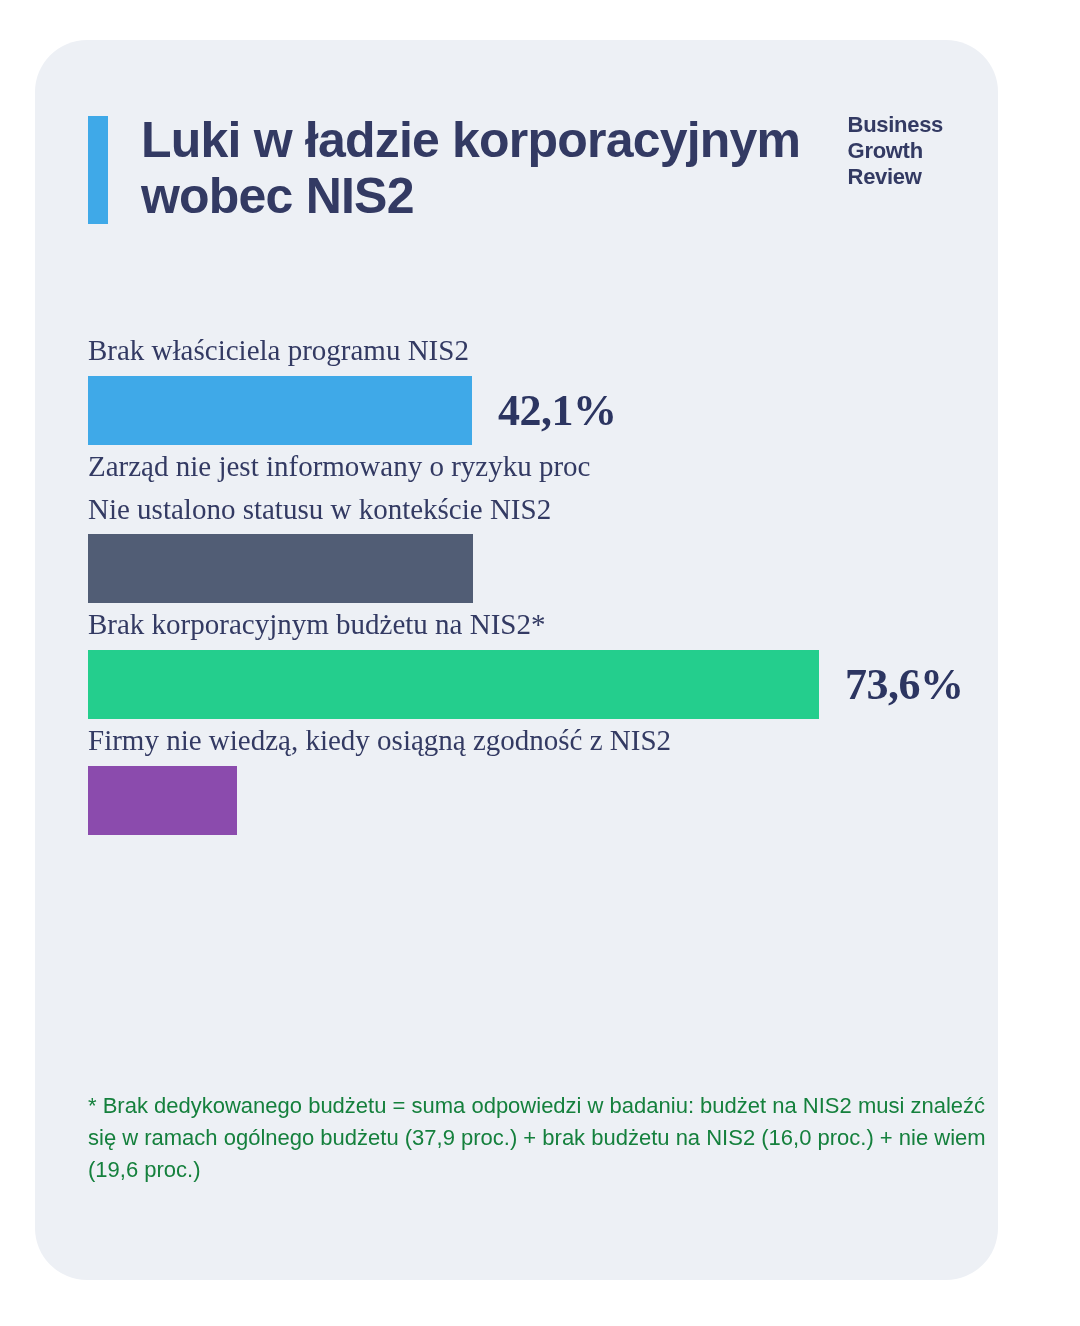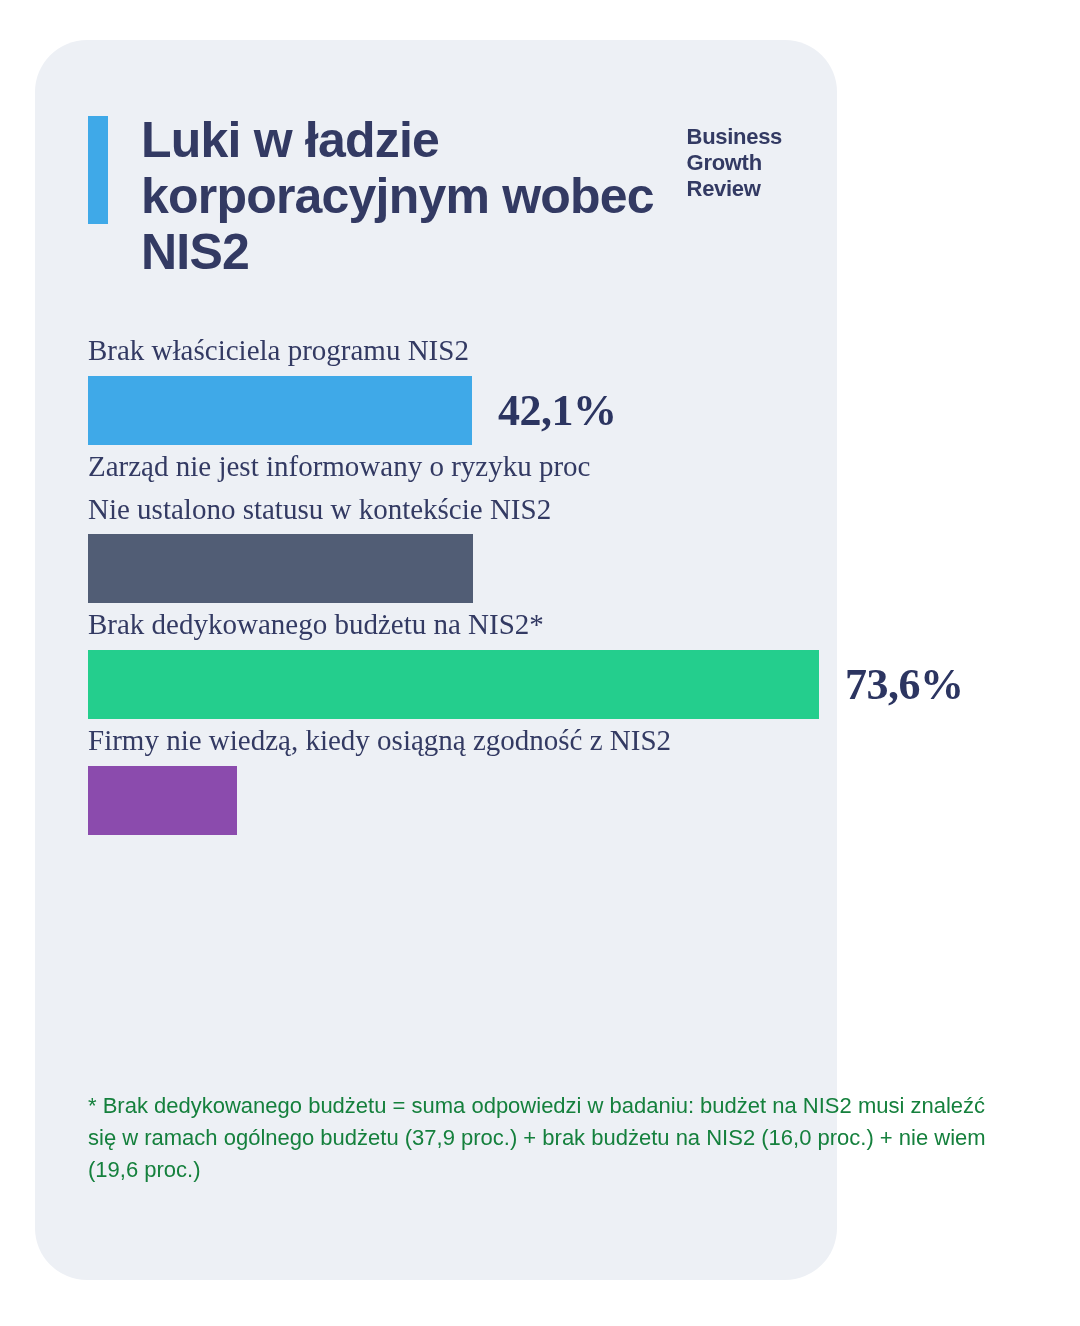--- a/index.html
+++ b/index.html
@@ -13,21 +13,21 @@
     font-family: "Liberation Sans", sans-serif;
     -webkit-font-smoothing: antialiased;
     position: relative;
     overflow: hidden;
   }
 
   #infographic-card {
     position: absolute;
     left: 35px;
     top: 40px;
-    width: 802px;
+    width: 963px;
     height: 1240px;
     background: #edf0f5;
     border-radius: 52px;
     box-sizing: border-box;
     padding-left: 8px;
   }
 
   
   #header {
     position: absolute;
@@ -53,21 +53,21 @@
     margin: 0;
     padding-left: 33px;
     font-size: 50px;
     line-height: 1.12;
     font-weight: 700;
     letter-spacing: -0.8px;
     color: #333a63;
     max-width: 720px;
   }
   #brand-logo {
-    margin-top: 12px;
+    margin-top: 0;
     margin-right: 45px;
     font-size: 22px;
     line-height: 1.18;
     font-weight: 700;
     color: #333a63;
     letter-spacing: -0.3px;
     text-align: left;
     white-space: pre-line;
   }
 
@@ -144,21 +144,21 @@
       <div class="chart-row">
         <div class="bar-label">Zarząd nie jest informowany o ryzyku proc</div>
       </div>
       <div class="chart-row">
         <div class="bar-label">Nie ustalono statusu w kontekście NIS2</div>
         <div class="bar-line">
           <div class="bar-rect" style="width: 385px; background: rgb(81, 93, 117);"></div>
         </div>
       </div>
       <div class="chart-row">
-        <div class="bar-label">Brak dedykowanego budżetu na NIS2*</div>
+        <div class="bar-label">Brak korporacyjnym budżetu na NIS2*</div>
         <div class="bar-line">
           <div class="bar-rect" style="width: 731px; background: rgb(36, 206, 141);"></div>
           <div class="bar-value">73,6%</div>
         </div>
       </div>
       <div class="chart-row">
         <div class="bar-label">Firmy nie wiedzą, kiedy osiągną zgodność z NIS2</div>
         <div class="bar-line">
           <div class="bar-rect" style="width: 149px; background: rgb(139, 75, 173);"></div>
         </div>

